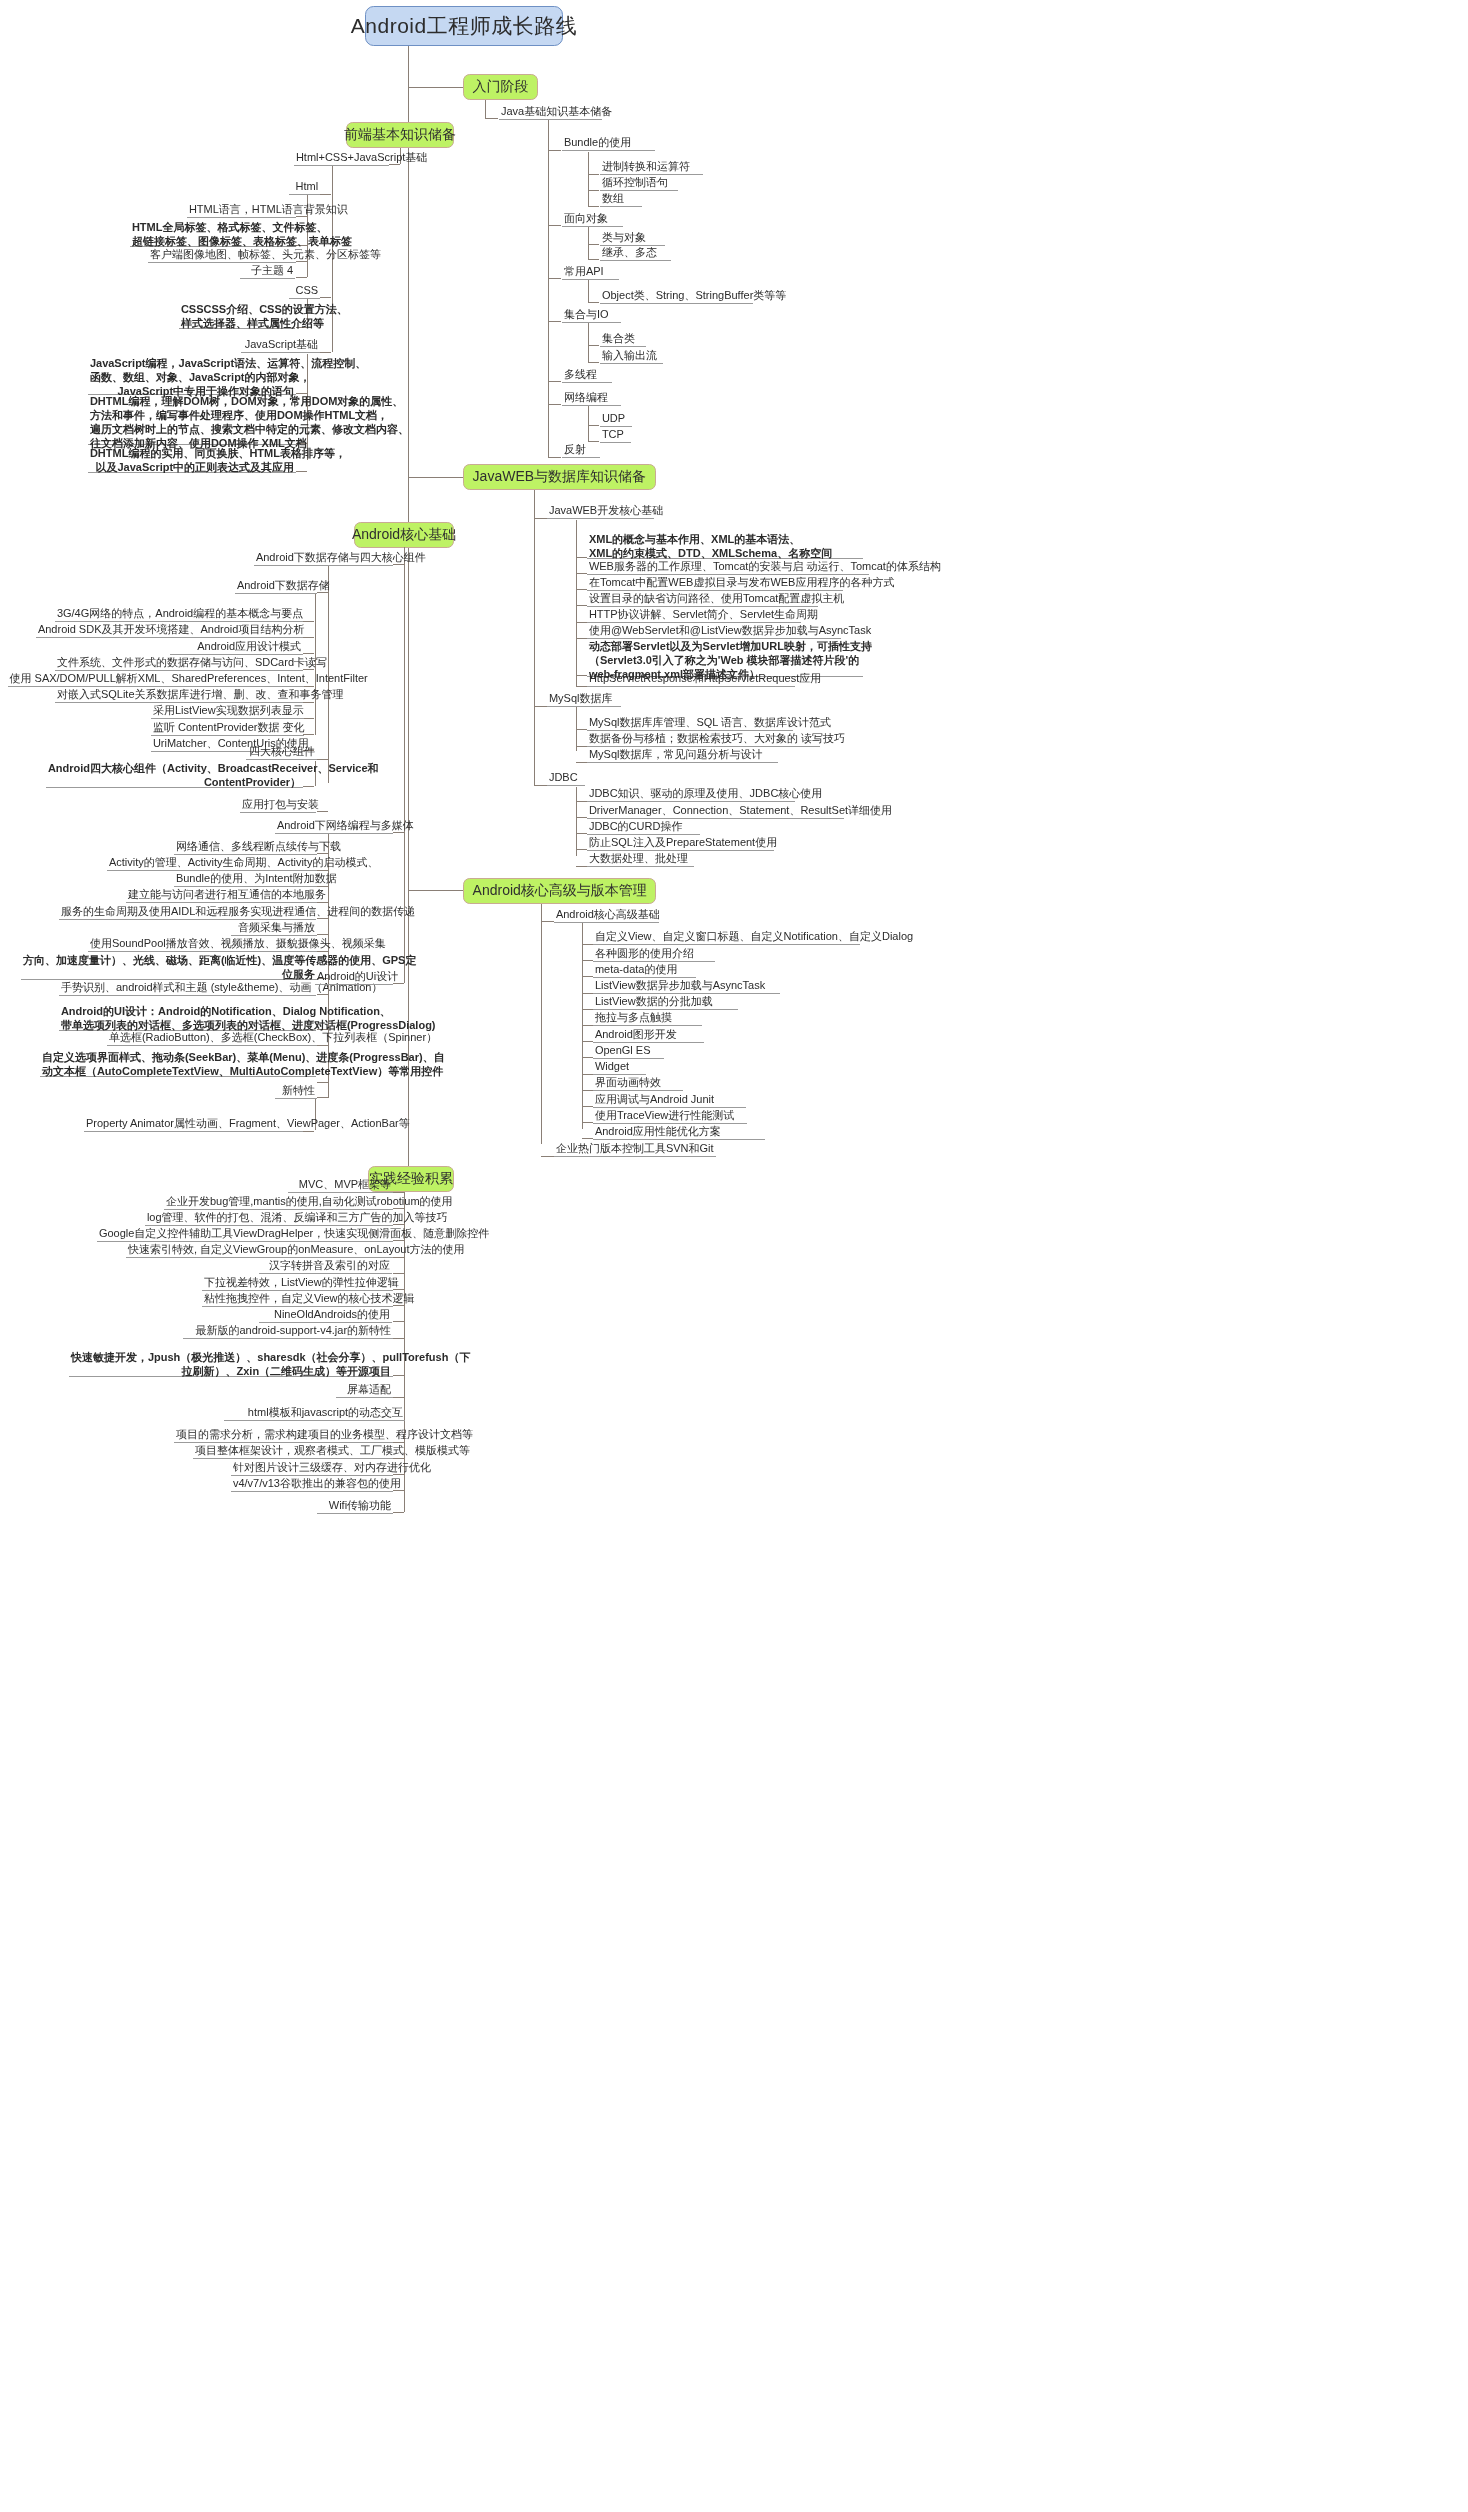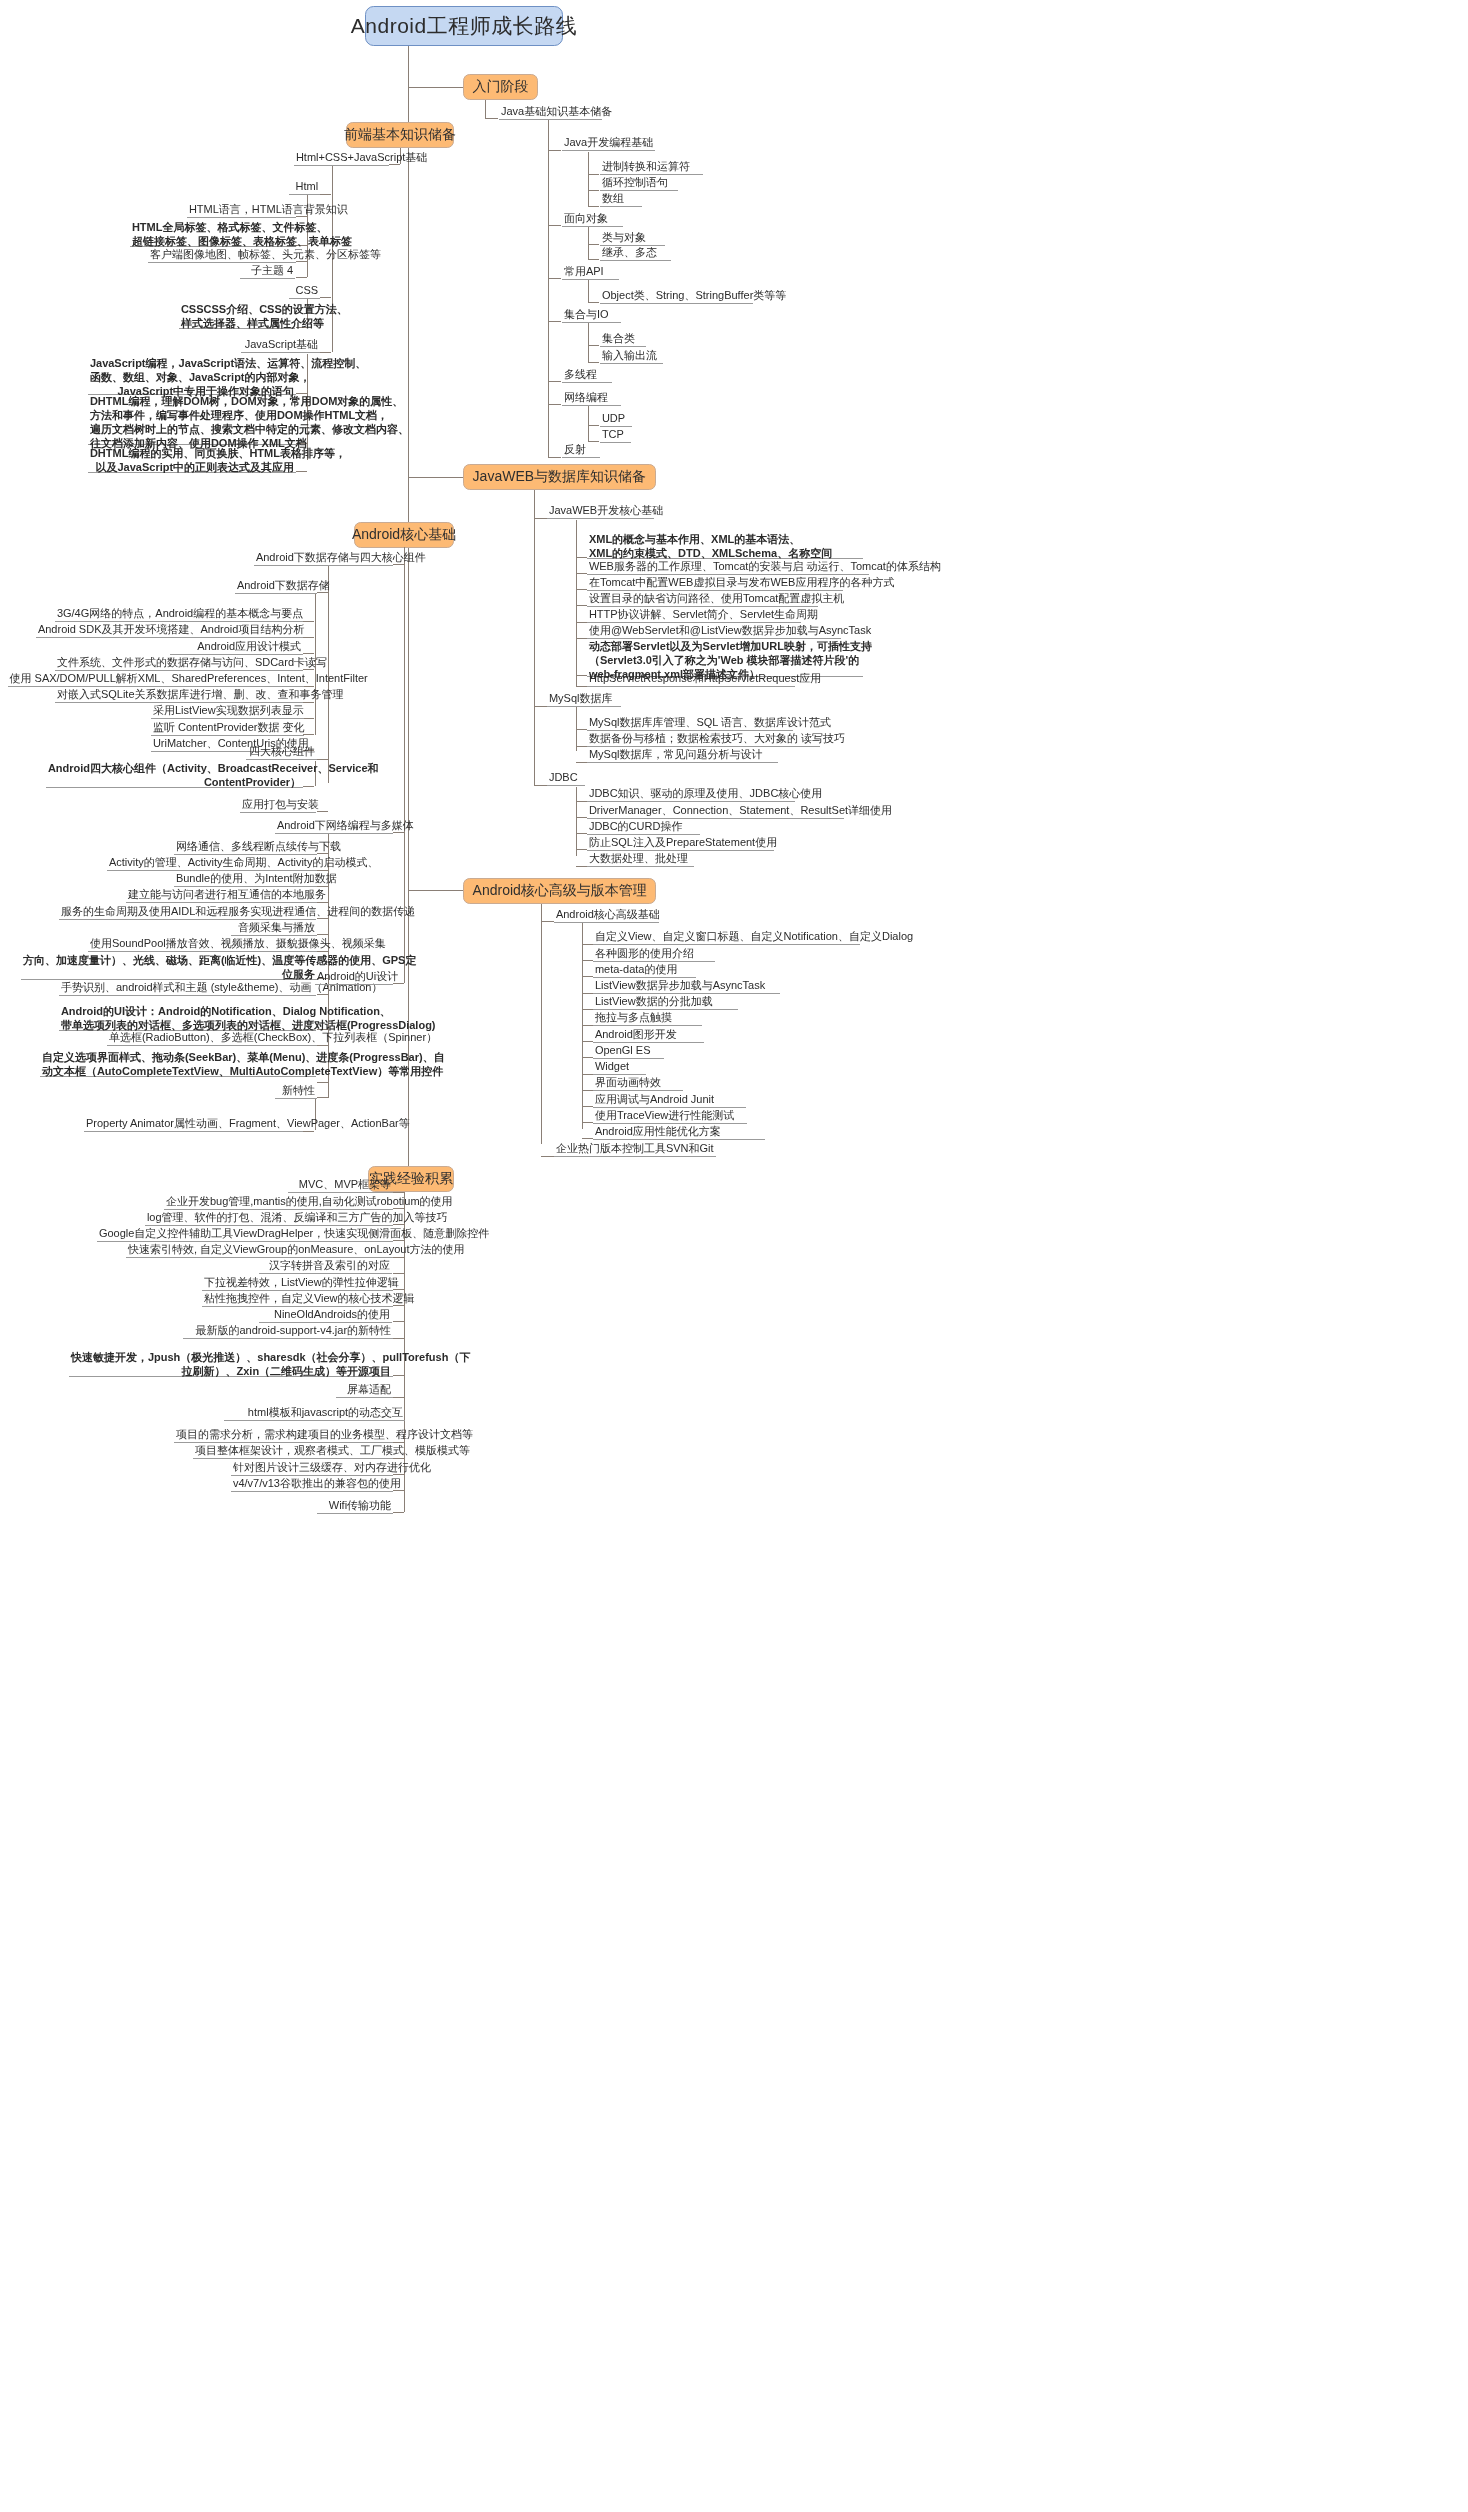--- a/index.html
+++ b/index.html
@@ -30,21 +30,21 @@
     display:flex;align-items:center;justify-content:center;
     font-size:21px;
     color:#2c2c2c;
     letter-spacing:0.5px;
     white-space:nowrap;
   }
   
   .l2-node{
     position:absolute;
     box-sizing:border-box;
-    background:#fdba74;
+    background:#bef264;
     border:1px solid #c9ab93;
     border-radius:6.7px;
     display:flex;align-items:center;justify-content:center;
     font-size:14px;
     color:#2f2f2f;
     white-space:nowrap;
     padding:0 8.6px;
   }
   
   .leaf{
@@ -85,21 +85,21 @@
   <div class="ln lnv" style="left:485px;top:100px;height:18px;"></div>
   <div class="ln lnh" style="left:485px;top:118px;width:13.3px;"></div>
   <div class="leaf r" style="left:499px;top:107px;width:103px;height:13.3px;">
     <span>Java基础知识基本储备</span>
   </div>
 
   <div class="ln lnv" style="left:548px;top:120px;height:337px;"></div>
 
   <div class="ln lnh" style="left:548px;top:150px;width:13.3px;"></div>
   <div class="leaf r" style="left:562px;top:138px;width:93px;height:13.3px;">
-    <span>Java开发编程基础</span>
+    <span>Bundle的使用</span>
   </div>
   <div class="ln lnv" style="left:588px;top:152px;height:54px;"></div>
   <div class="ln lnh" style="left:588px;top:174px;width:11.4px;"></div>
   <div class="leaf r" style="left:600px;top:162px;width:103px;height:13.3px;">
     <span>进制转换和运算符</span>
   </div>
   <div class="ln lnh" style="left:588px;top:190px;width:11.4px;"></div>
   <div class="leaf r" style="left:600px;top:178px;width:78px;height:13.3px;">
     <span>循环控制语句</span>
   </div>

